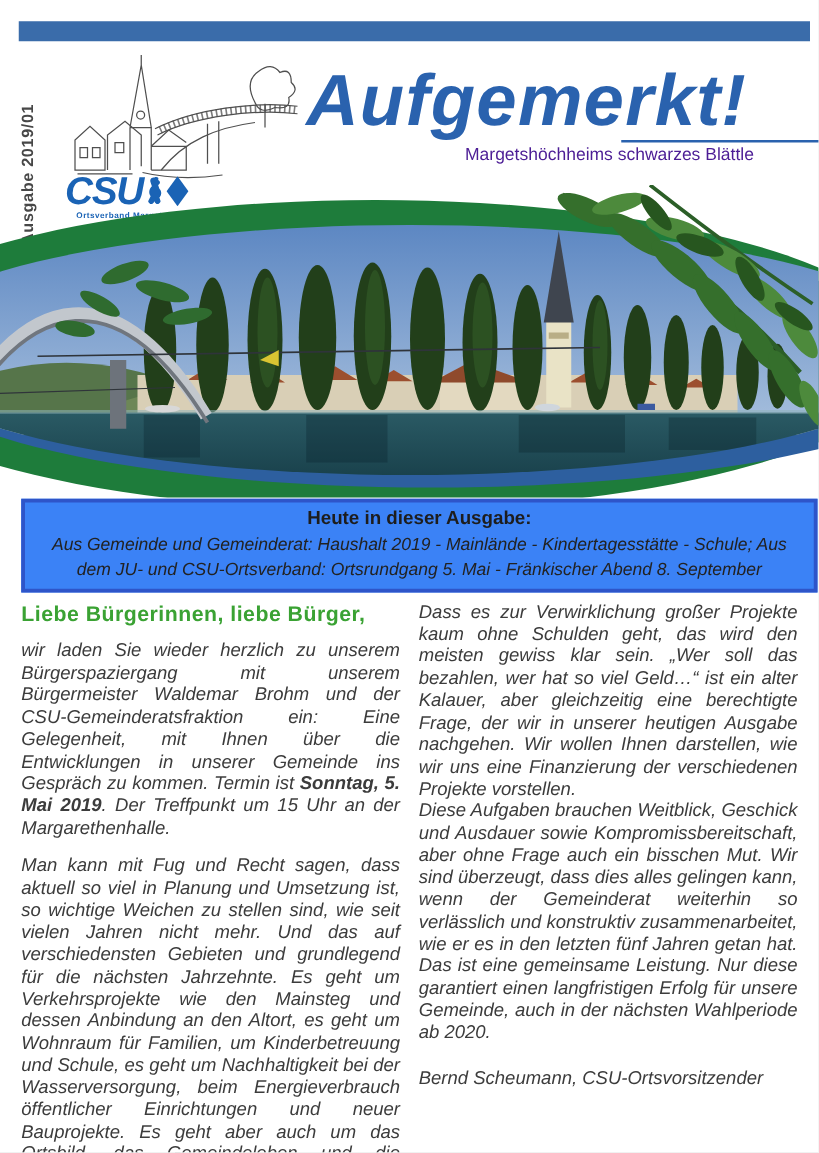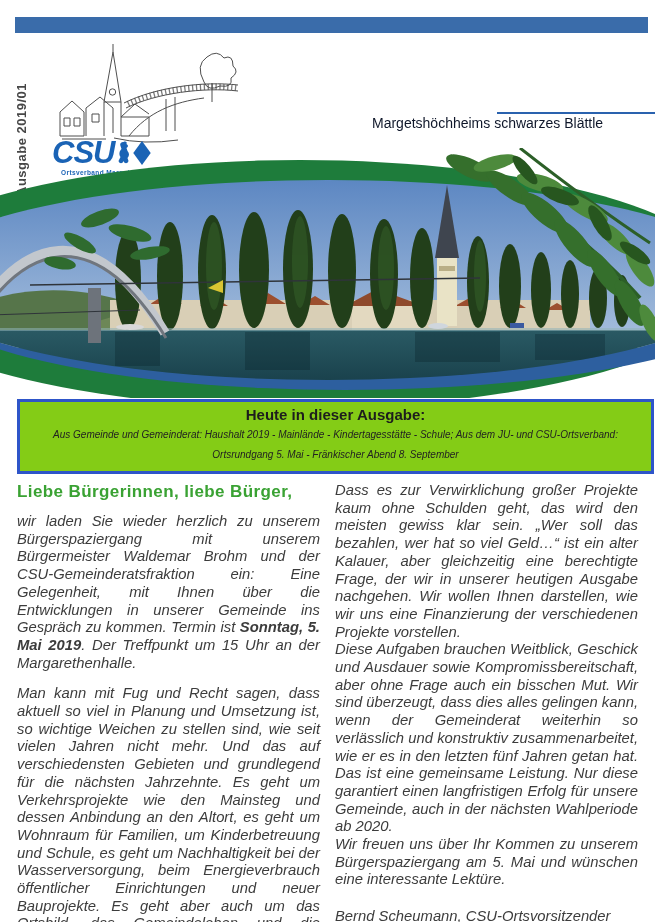--- a/index.html
+++ b/index.html
@@ -10,29 +10,29 @@
   .edition{position:absolute;left:14px;top:46px;height:150px;writing-mode:vertical-rl;
            transform:rotate(180deg);font-weight:bold;font-size:13px;color:#474747;letter-spacing:.5px;}
   .sketch{position:absolute;left:52px;top:40px;width:190px;height:106px;}
   .csu-logo{position:absolute;left:52px;top:137px;width:170px;}
   .csu-row{display:flex;align-items:center;gap:2px;}
   .csu-word{font-size:31px;font-weight:bold;font-style:italic;color:#1a63b5;letter-spacing:-1px;line-height:1;}
   .csu-sub{font-size:6.5px;color:#1a63b5;font-weight:bold;letter-spacing:.4px;margin-top:1px;text-align:center;width:125px;}
   .masthead-title{position:absolute;left:245px;top:52px;font-size:58px;line-height:1;
      font-style:italic;font-weight:bold;color:#2a62ae;letter-spacing:1px;white-space:nowrap;}
   .title-rule{position:absolute;left:497px;top:112px;width:158px;height:2px;background:#2a62ae;}
-  .masthead-sub{position:absolute;left:372px;top:115px;font-size:14px;color:#0f172a;white-space:nowrap;}
+  .masthead-sub{position:absolute;left:372px;top:115px;font-size:14px;color:#4c1d95;white-space:nowrap;}
   
   .photo-wrap{position:absolute;left:0;top:148px;width:655px;height:250px;}
   .photo-wrap svg{display:block;width:655px;height:250px;}
   
   .toc{position:absolute;left:17px;top:399px;width:615px;border:3px solid #2e55c9;
-       padding:3px 8px 6px 8px;text-align:center;background:#84cc16;}
+       padding:3px 8px 6px 8px;text-align:center;background:#3b82f6;}
   .toc-heading{font-weight:bold;font-size:15px;color:#1d1d1d;line-height:20px;}
-  .toc-body{font-style:italic;font-size:10px;color:#222;line-height:20px;}
+  .toc-body{font-style:italic;font-size:14px;color:#222;line-height:20px;}
   
   .cols{position:absolute;left:17px;top:482px;width:621px;display:flex;gap:15px;}
   .col{width:303px;font-size:14.8px;line-height:17.7px;text-align:justify;}
   .col p{margin:0;font-style:italic;}
   .green-heading{color:#3aa233;font-weight:bold;font-size:17px;letter-spacing:.4px;
                  line-height:20px;margin:0 0 11px 0;}
   .p-gap{margin-top:13px !important;}
   .signature{margin-top:19px !important;}
   b{color:#3c3c3c;}
 </style>
@@ -74,20 +74,21 @@
       <svg width="15" height="24" viewBox="0 0 14 24">
         <path fill="#1a63b5" d="M7,1 C9,0 11,1 10,3 C12,4 12,6 10,7 L11,10 C13,12 13,15 11,17 L12,20 C11,23 8,23 7,20 C6,23 3,23 2,20 L4,16 C2,13 3,10 5,8 L4,5 C3,2 5,1 7,1 Z"></path>
       </svg>
       <svg width="18" height="24" viewBox="0 0 16 22">
         <polygon points="8,0 16,11 8,22 0,11" fill="#1a63b5"></polygon>
       </svg>
     </div>
     <div class="csu-sub">Ortsverband Margetshöchheim</div>
   </div>
 
+  <div class="masthead-title">Aufgemerkt!</div>
   <div class="title-rule"></div>
   <div class="masthead-sub">Margetshöchheims schwarzes Blättle</div>
 
   <div class="photo-wrap">
     <svg viewBox="0 0 655 250" preserveAspectRatio="none">
       <defs>
         <linearGradient id="sky" x1="0" y1="0" x2="0" y2="1">
           <stop offset="0" stop-color="#4e7cbd"></stop>
             <stop offset="1" stop-color="#a9c1de"></stop>
         </linearGradient>
@@ -199,19 +200,18 @@
 
   <div class="cols">
     <div class="col">
       <div class="green-heading">Liebe Bürgerinnen, liebe Bürger,</div>
       <p><span>wir laden Sie wieder herzlich zu unserem Bürgerspaziergang mit unserem Bürgermeister Waldemar Brohm und der CSU-Gemeinderatsfraktion ein: Eine Gelegenheit, mit Ihnen über die Entwicklungen in unserer Gemeinde ins Gespräch zu kommen. Termin ist </span><b>Sonntag, 5. Mai 2019</b><span>. Der Treffpunkt um 15 Uhr an der Margarethenhalle.</span></p>
       <p class="p-gap">Man kann mit Fug und Recht sagen, dass aktuell so viel in Planung und Umsetzung ist, so wichtige Weichen zu stellen sind, wie seit vielen Jahren nicht mehr. Und das auf verschiedensten Gebieten und grundlegend für die nächsten Jahrzehnte. Es geht um Verkehrsprojekte wie den Mainsteg und dessen Anbindung an den Altort, es geht um Wohnraum für Familien, um Kinderbetreuung und Schule, es geht um Nachhaltigkeit bei der Wasserversorgung, beim Energieverbrauch öffentlicher Einrichtungen und neuer Bauprojekte. Es geht aber auch um das Ortsbild, das Gemeindeleben und die Lebensqualität - und das dafür notwendige Geld.</p>
     </div>
     <div class="col">
       <p>Dass es zur Verwirklichung großer Projekte kaum ohne Schulden geht, das wird den meisten gewiss klar sein. „Wer soll das bezahlen, wer hat so viel Geld…“ ist ein alter Kalauer, aber gleichzeitig eine berechtigte Frage, der wir in unserer heutigen Ausgabe nachgehen. Wir wollen Ihnen darstellen, wie wir uns eine Finanzierung der verschiedenen Projekte vorstellen.</p>
       <p>Diese Aufgaben brauchen Weitblick, Geschick und Ausdauer sowie Kompromissbereitschaft, aber ohne Frage auch ein bisschen Mut. Wir sind überzeugt, dass dies alles gelingen kann, wenn der Gemeinderat weiterhin so verlässlich und konstruktiv zusammenarbeitet, wie er es in den letzten fünf Jahren getan hat. Das ist eine gemeinsame Leistung. Nur diese garantiert einen langfristigen Erfolg für unsere Gemeinde, auch in der nächsten Wahlperiode ab 2020.</p>
-      <p>Wir freuen uns über Ihr Kommen zu unserem Bürgerspaziergang am 5. Mai und wünschen eine interessante Lektüre.</p>
       <p class="signature">Bernd Scheumann, CSU-Ortsvorsitzender</p>
 
     </div>
   </div>
 
 </div>
 
 </body></html>

